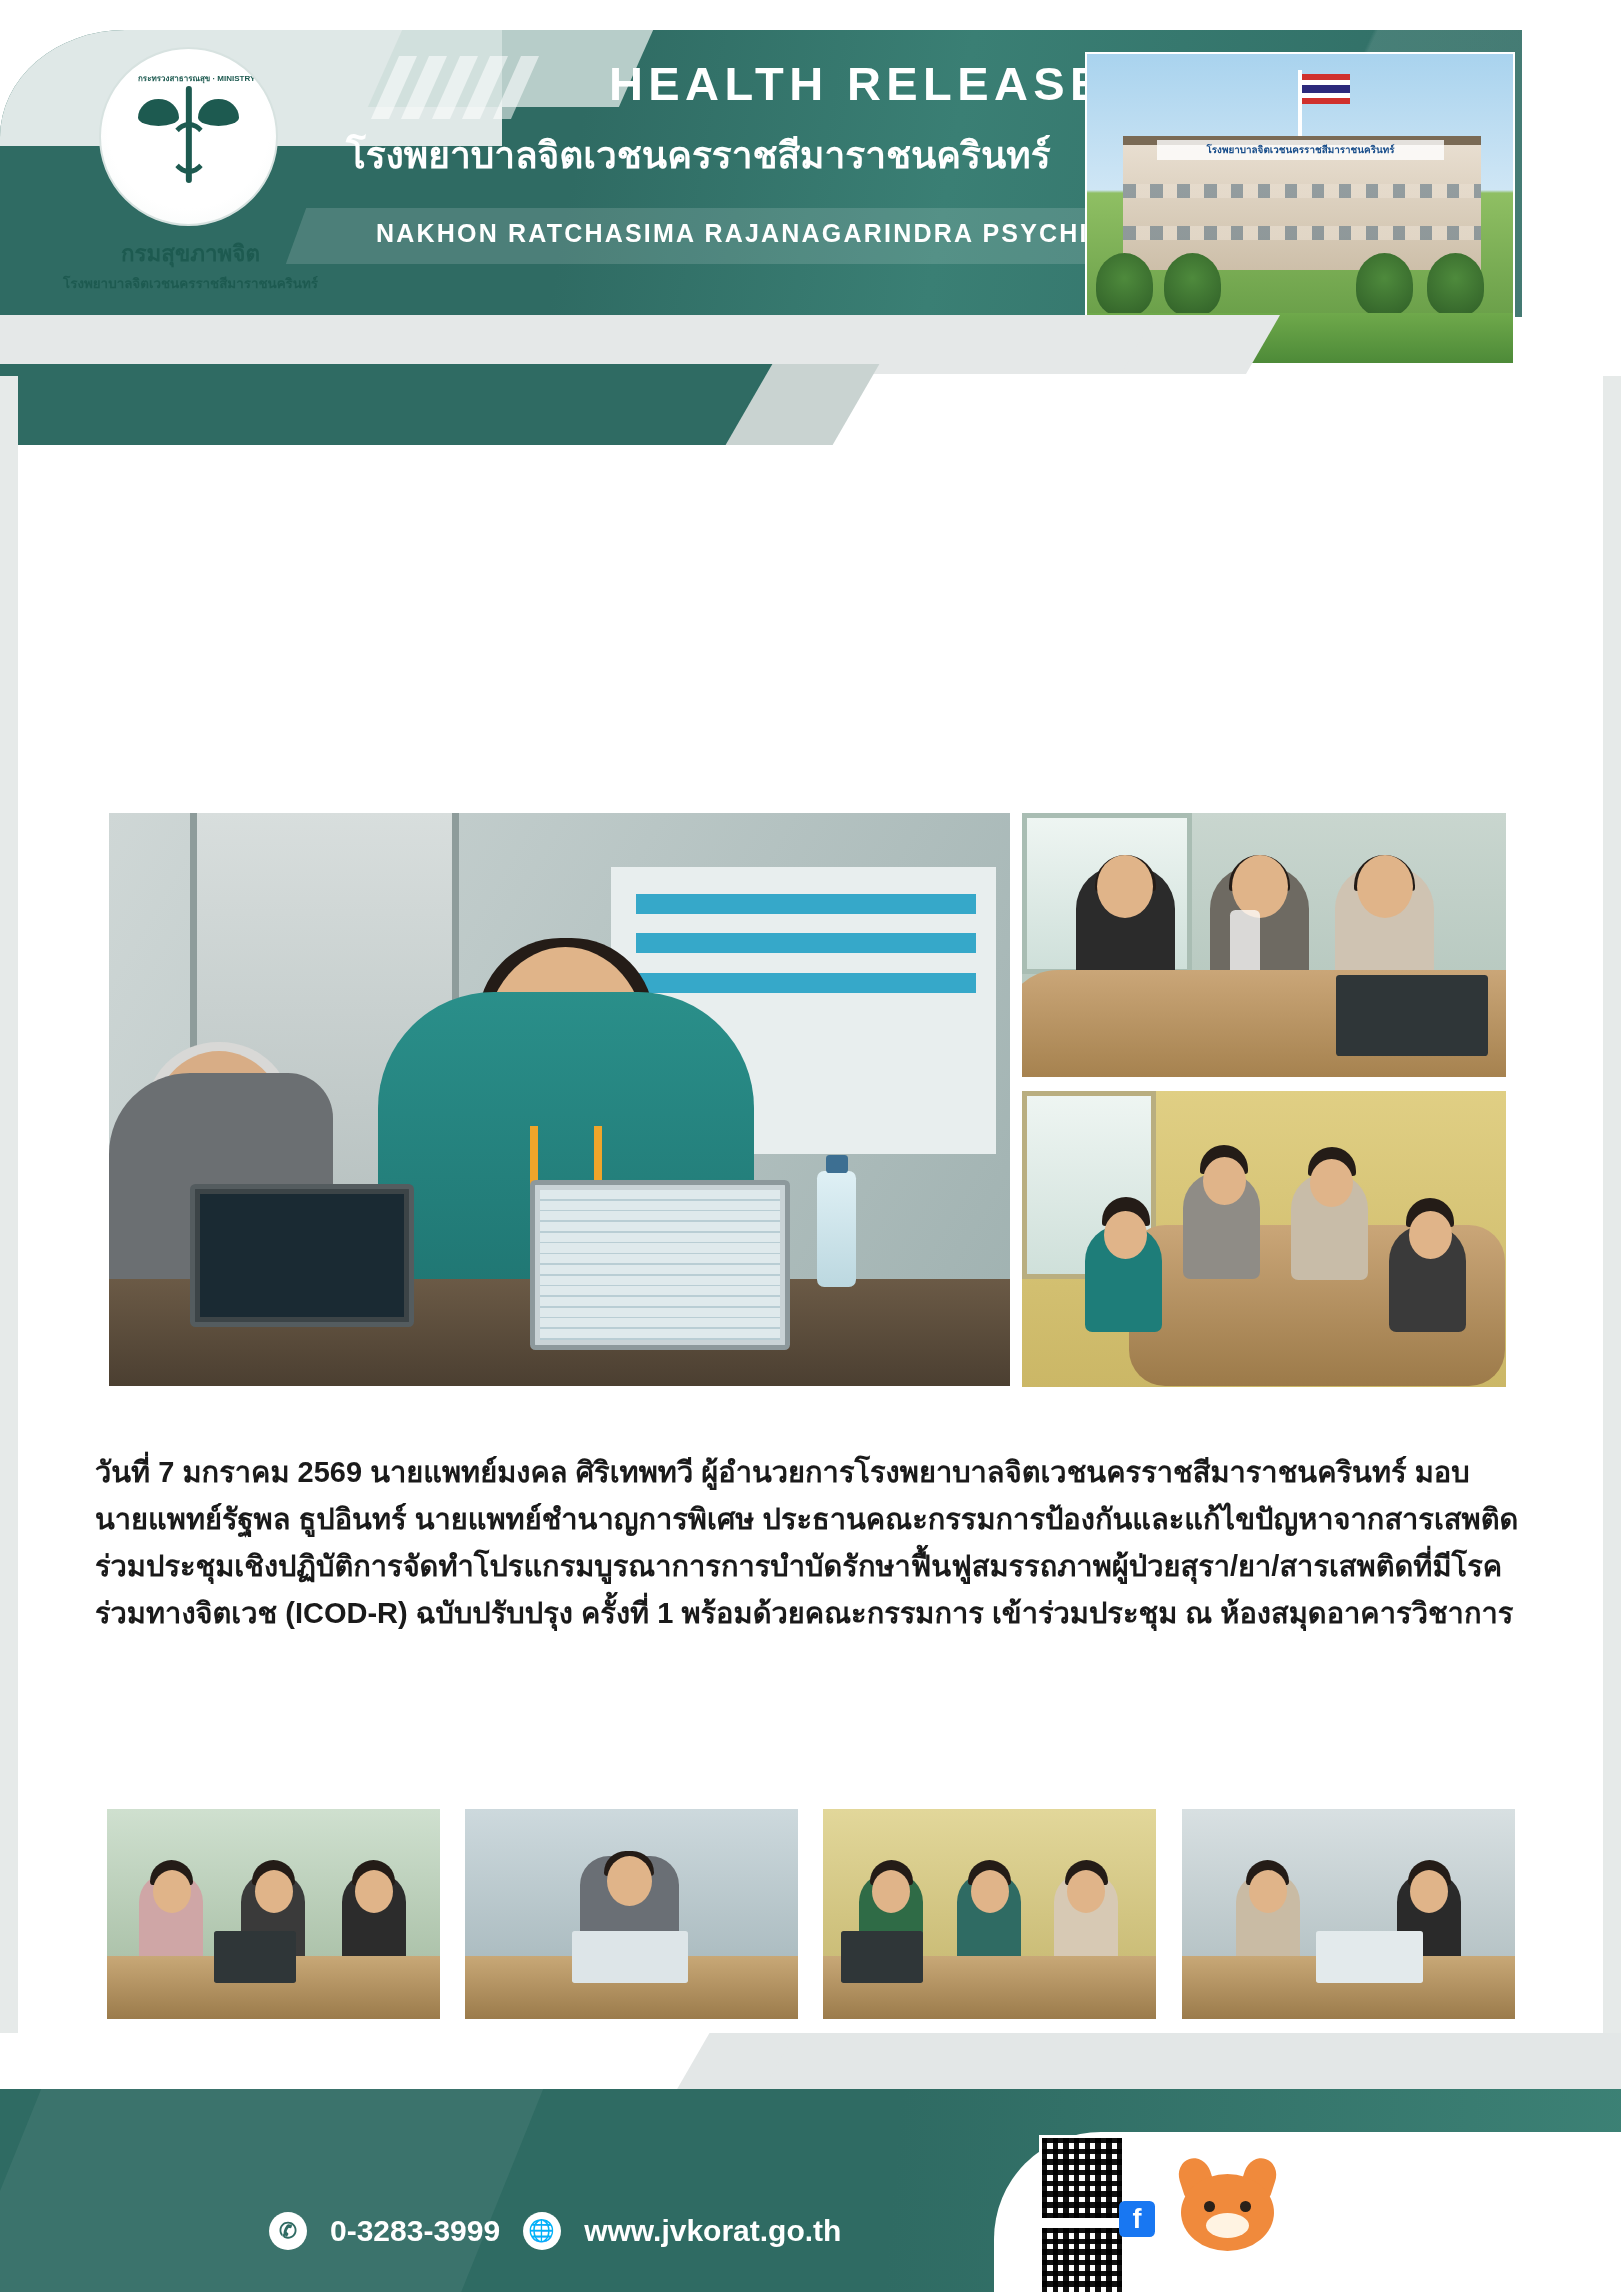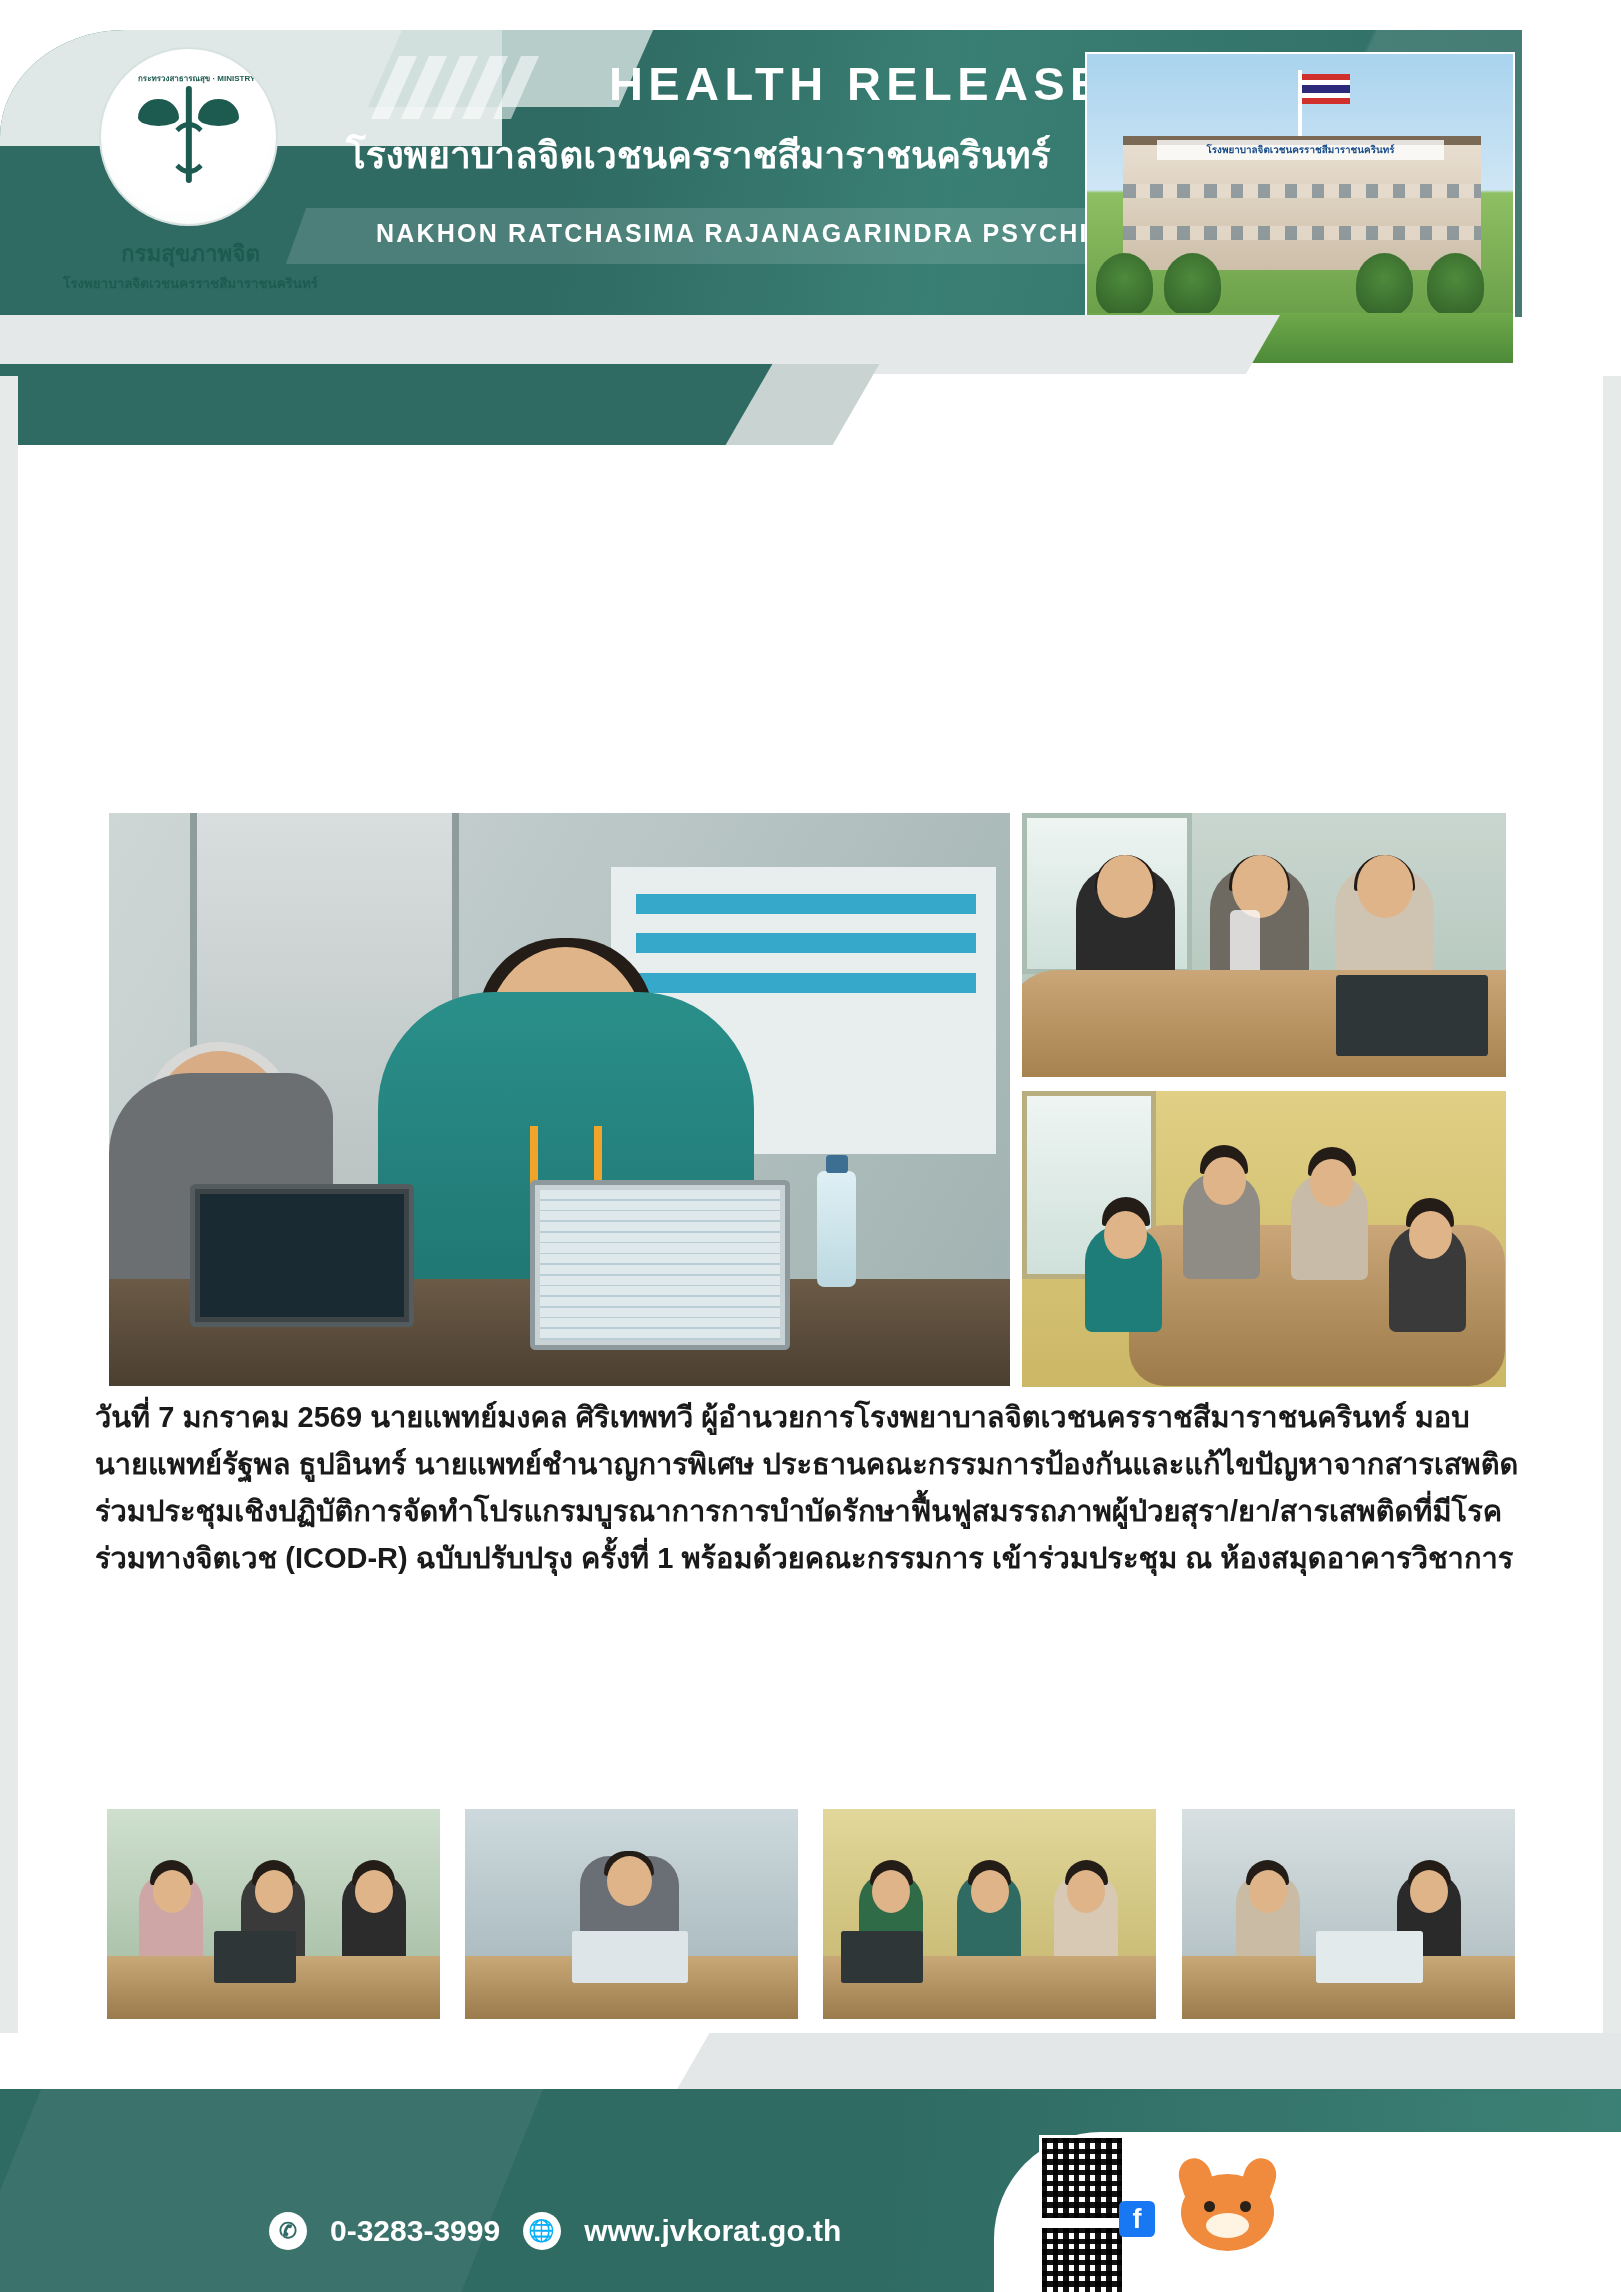--- a/index.html
+++ b/index.html
@@ -337,21 +337,21 @@
   .p3-wall { position:absolute; inset:0; background: linear-gradient(#e0cf84, #cbb766); }
   .p3-win { position:absolute; left: 0; top: 0; width: 134px; height: 188px; background: linear-gradient(#eef5f2,#cfe0da); border: 5.4px solid #b9ae80; }
   .p3-table { position:absolute; left: 107px; top: 134px; width: 376px; height: 161px; background: linear-gradient(#caa678,#9c7a49); border-radius: 36px; }
   .p3-p { position:absolute; width: 77px; height: 107px; border-radius: 36px 36px 7.2px 7.2px; }
   .p3-h { position:absolute; width: 43px; height: 48px; background: #e0b489; border-radius: 50%; }
   .p3-hair { position:absolute; width: 48px; height: 29px; background: #241c17; border-radius: 27px 27px 3.6px 3.6px; }
 
   
   .body-text {
     position: absolute;
-    left: 95px; top: 1394px;
+    left: 95px; top: 1449px;
     width: 1433px;
     font-size: 29px;
     line-height: 1.62;
     color: #1a1a1a;
     text-align: left;
     font-weight: bold;
   }
   .body-text p { text-indent: 0; }
 
   

